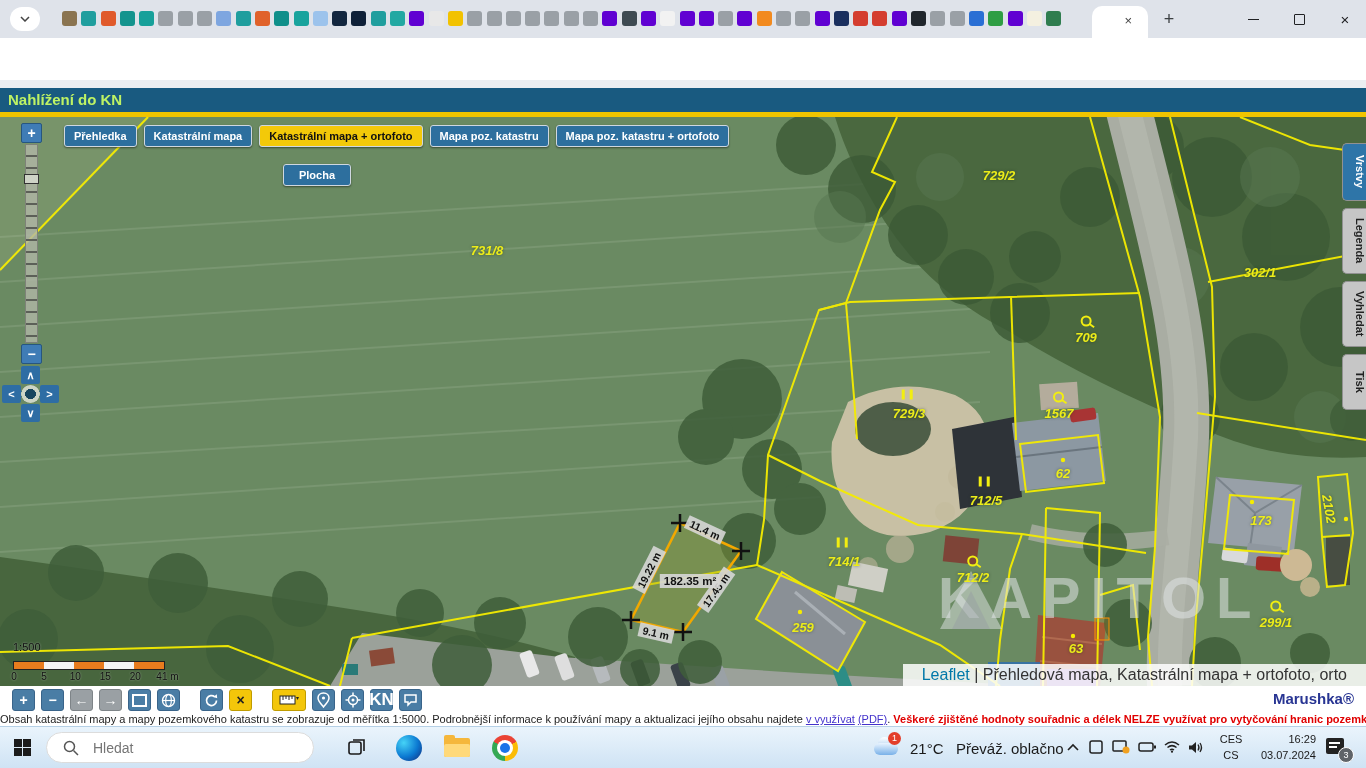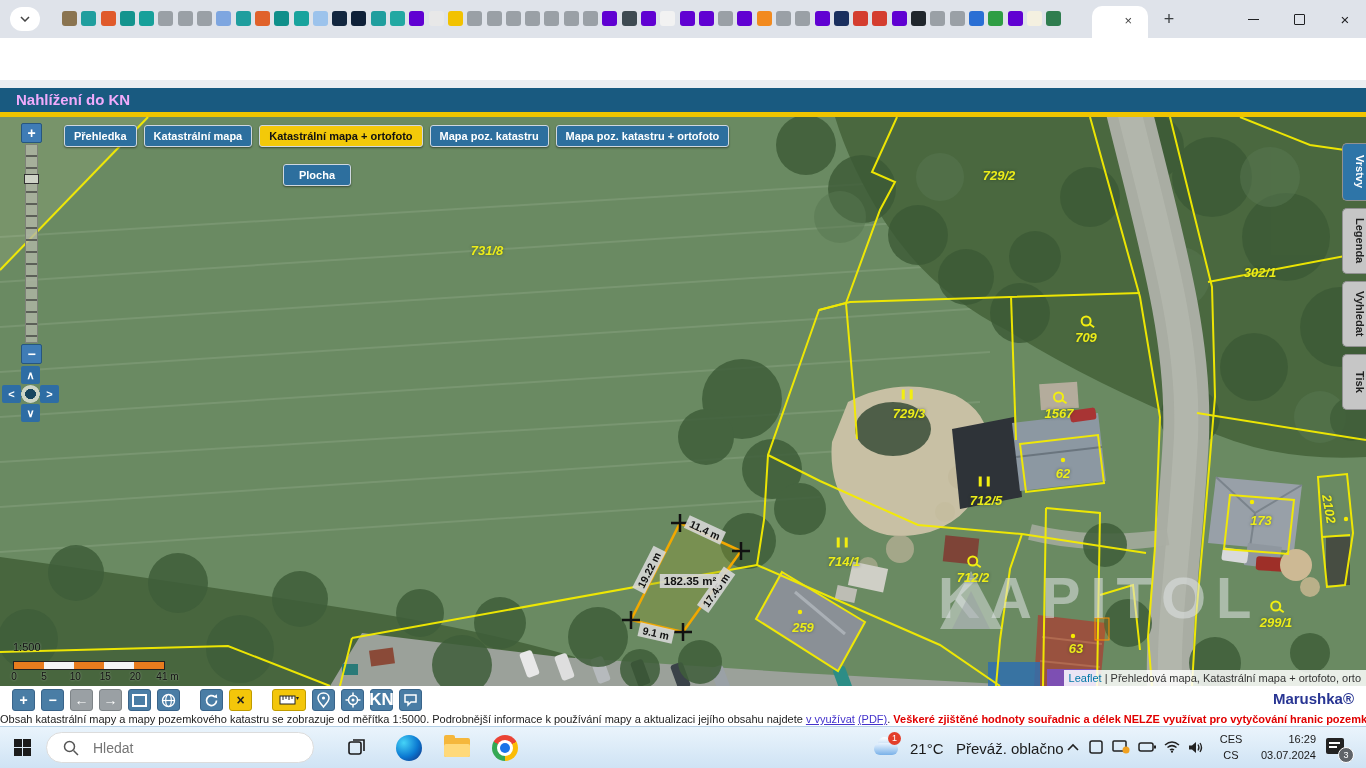--- a/index.html
+++ b/index.html
@@ -27,22 +27,22 @@
   .omni{position:absolute;left:118px;top:44px;width:934px;height:30px;border-radius:15px;background:#f1f3f4;
     display:flex;align-items:center;}
   .omni input{border:none;background:transparent;outline:none;font-size:13.5px;color:#202124;width:760px;
     font-family:"Liberation Sans",sans-serif;}
   .gapstrip{position:absolute;left:0;top:80px;width:1366px;height:8px;background:#eceef1;}
   .chip{position:absolute;left:1180px;top:43px;width:160px;height:30px;border-radius:15px;background:#cfe0fb;
     color:#0a3f8f;font-size:12px;display:flex;align-items:center;justify-content:center;}
   .dots3{position:absolute;left:1346px;top:46px;font-size:15px;color:#444;}
 
   
-  .titlebar{position:absolute;left:0;top:88px;width:1366px;height:24px;background:#195a80;color:#f0abfc;
-    font-size:15px;font-weight:bold;line-height:24px;padding-left:16px;box-sizing:border-box;}
+  .titlebar{position:absolute;left:0;top:88px;width:1366px;height:24px;background:#195a80;color:#bef264;
+    font-size:15px;font-weight:bold;line-height:24px;padding-left:8px;box-sizing:border-box;}
   .ystripe{position:absolute;left:0;top:112px;width:1366px;height:5px;background:#f0c400;}
 
   
   .map{position:absolute;left:0;top:117px;width:1366px;height:569px;overflow:hidden;background:#6a8a62;}
   .map svg{position:absolute;left:0;top:0;}
   #layerBtns{position:absolute;left:64px;top:8px;display:flex;}
   .layer-btn{background:#2d6f9e;color:#fff;border:1px solid #cfd8e0;border-radius:3px;font-size:11px;
     font-weight:bold;padding:4px 9px;margin-right:7px;box-shadow:0 1px 2px rgba(0,0,0,.45);white-space:nowrap;}
   .layer-btn.active{background:#f3c909;color:#111;}
   .plocha{position:absolute;left:283px;top:47px;width:66px;background:#2d6f9e;color:#fff;border:1px solid #cfd8e0;
@@ -80,22 +80,22 @@
   .mlab-area{font-size:11.5px;}
   
   .wmark{position:absolute;left:938px;top:452px;display:flex;align-items:center;pointer-events:none;}
   .wmark .txt{font-size:58px;font-weight:bold;letter-spacing:10px;color:rgba(224,228,230,.55);line-height:1;}
   
   .scaleratio{position:absolute;left:13px;top:524px;font-size:11px;color:#111;text-shadow:0 0 2px rgba(255,255,255,.5);}
   .scalebar{position:absolute;left:13px;top:544px;display:flex;border:1px solid #222;}
   .seg{width:30px;height:7px;}
   #sticks{position:absolute;left:13px;top:554px;height:14px;width:200px;font-size:10px;color:#111;}
   .stick{position:absolute;top:0;transform:translateX(-30%);text-shadow:0 0 2px rgba(255,255,255,.5);white-space:nowrap;}
-  .leaflet{position:absolute;right:0;bottom:0;background:rgba(255,255,255,.85);font-size:11px;color:#333;
-    padding:2px 5px;white-space:nowrap;}
+  .leaflet{position:absolute;right:0;bottom:0;background:rgba(255,255,255,.85);font-size:16px;color:#333;
+    padding:2px 19px;white-space:nowrap;}
   .leaflet a{color:#0078a8;text-decoration:none;}
 
   
   .footer{position:absolute;left:0;top:686px;width:1366px;height:40px;background:#fff;}
   .tools{position:absolute;left:12px;top:3px;display:flex;align-items:flex-start;}
   .tb{width:23px;height:22px;border-radius:3px;margin-right:6px;display:flex;align-items:center;justify-content:center;
     color:#fff;font-weight:bold;font-size:14px;box-sizing:border-box;}
   .tb-blue{background:#4a7da5;border:1px solid #39648a;}
   .tb-gray{background:#9aa0a4;border:1px solid #7e8488;color:#fff;}
   .tb-yel{background:#f3c60a;border:1px solid #c09c00;color:#222;}

